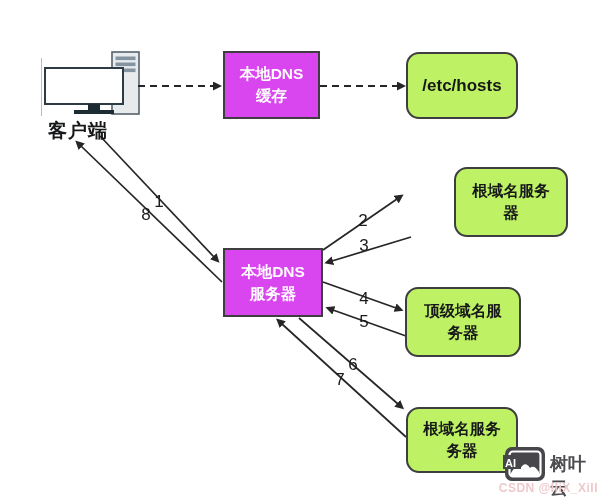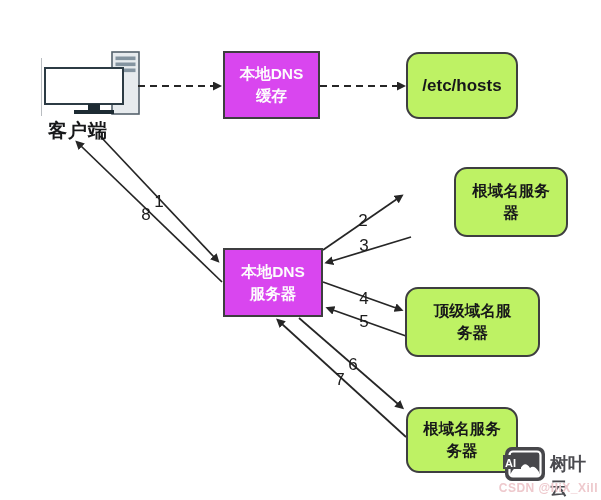--- a/index.html
+++ b/index.html
@@ -12,21 +12,21 @@
     position:absolute;display:flex;align-items:center;justify-content:center;
     text-align:center;border:2px solid #3e3e40;box-sizing:border-box;
     font-weight:bold;white-space:pre-line;line-height:1.4;
   }
   .node-gray{background:#d946ef;color:#fdfdfd;font-size:15.5px;}
   .node-pink{background:#bef264;color:#17181a;font-size:15.5px;border-radius:13px;}
   #cache-box{left:223px;top:51px;width:97px;height:68px;}
   #hosts-box{left:406px;top:52px;width:112px;height:67px;font-size:17px;}
   #root-box{left:406px;top:167px;width:114px;height:70px;margin-left:48px;}
   #localdns-box{left:223px;top:248px;width:100px;height:69px;}
-  #tld-box{left:405px;top:287px;width:135px;height:70px;}
+  #tld-box{left:405px;top:287px;width:116px;height:70px;}
   #auth-box{left:406px;top:407px;width:112px;height:66px;}
   #client-label{
     position:absolute;left:48px;top:118px;width:94px;text-align:left;
     font-weight:bold;font-size:19px;color:#17181a;letter-spacing:1px;
   }
   .num{
     position:absolute;transform:translate(-50%,-50%);
     font-size:17px;color:#1c1c1c;font-weight:400;
   }
   #wm-icon{position:absolute;left:503px;top:445px;}

